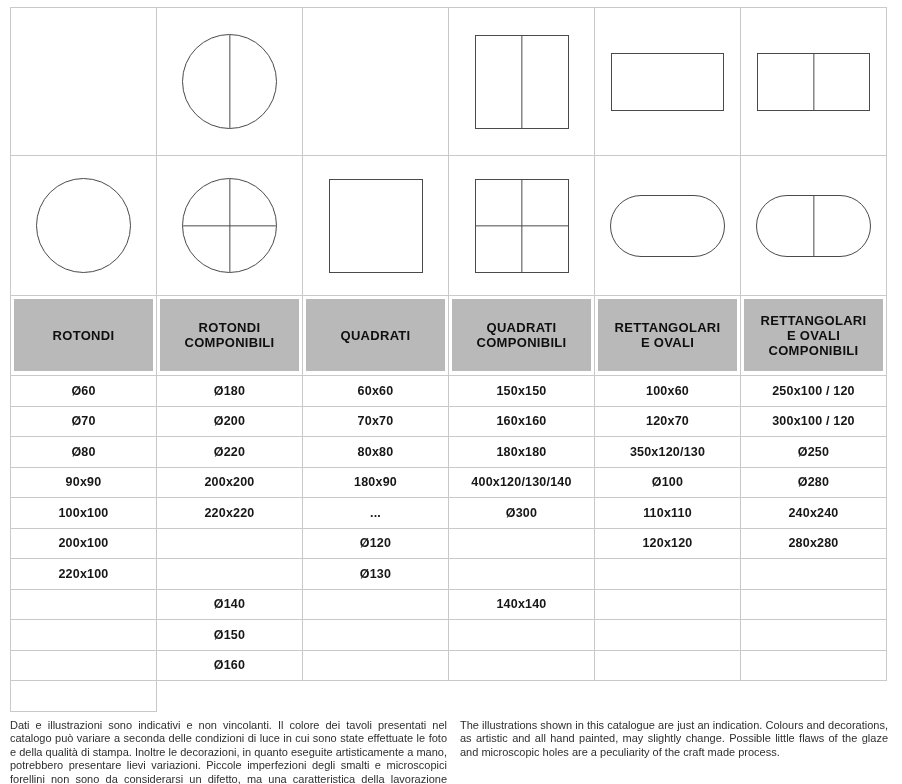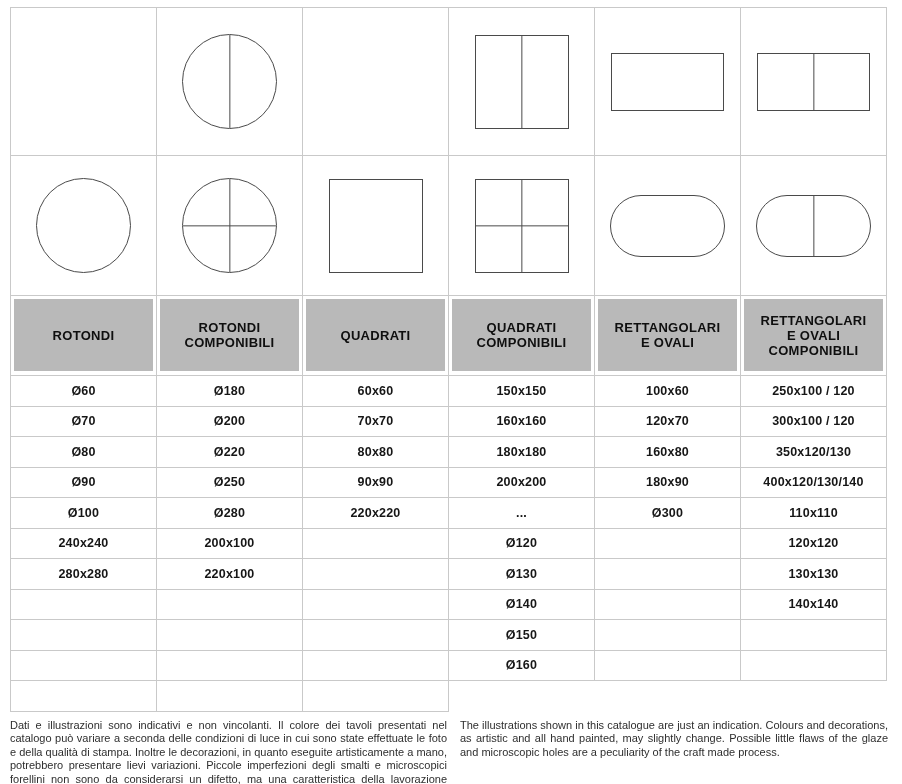--- a/index.html
+++ b/index.html
@@ -188,30 +188,24 @@
   <div class="cell data-row">
       <span class="size-label">Ø220</span>
     </div>
   <div class="cell data-row">
       <span class="size-label">80x80</span>
     </div>
   <div class="cell data-row">
       <span class="size-label">180x180</span>
     </div>
   <div class="cell data-row">
-      <span class="size-label">160x80</span>
-    </div>
-  <div class="cell data-row">
       <span class="size-label">350x120/130</span>
     </div>
 
   <div class="cell data-row">
-      <span class="size-label">Ø90</span>
-    </div>
-  <div class="cell data-row">
       <span class="size-label">Ø250</span>
     </div>
   <div class="cell data-row">
       <span class="size-label">90x90</span>
     </div>
   <div class="cell data-row">
       <span class="size-label">200x200</span>
     </div>
   <div class="cell data-row">
       <span class="size-label">180x90</span>
@@ -220,20 +214,23 @@
       <span class="size-label">400x120/130/140</span>
     </div>
 
   <div class="cell data-row">
       <span class="size-label">Ø100</span>
     </div>
   <div class="cell data-row">
       <span class="size-label">Ø280</span>
     </div>
   <div class="cell data-row">
+      <span class="size-label">100x100</span>
+    </div>
+  <div class="cell data-row">
       <span class="size-label">220x220</span>
     </div>
   <div class="cell data-row">
       <span class="size-label">...</span>
     </div>
 
   <div class="cell data-row">
       <span class="size-label">Ø300</span>
     </div>
   <div class="cell data-row">
@@ -266,23 +263,20 @@
     </div>
   <div class="cell data-row">
       <span class="size-label"></span>
     </div>
 
   <div class="cell data-row">
       <span class="size-label">Ø130</span>
     </div>
   <div class="cell data-row">
       <span class="size-label"></span>
-    </div>
-  <div class="cell data-row">
-      <span class="size-label">130x130</span>
     </div>
   <div class="cell data-row">
       <span class="size-label"></span>
     </div>
   <div class="cell data-row">
       <span class="size-label"></span>
     </div>
   <div class="cell data-row">
       <span class="size-label"></span>
     </div>

